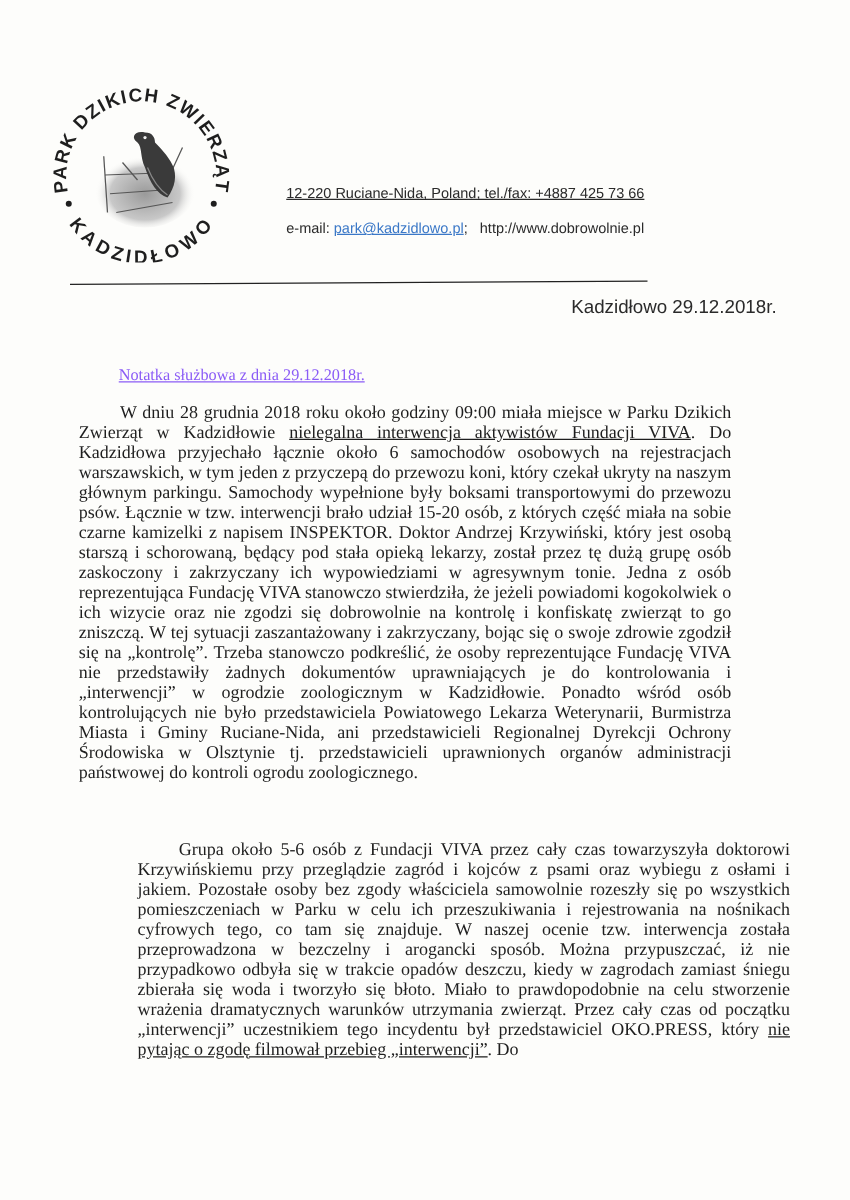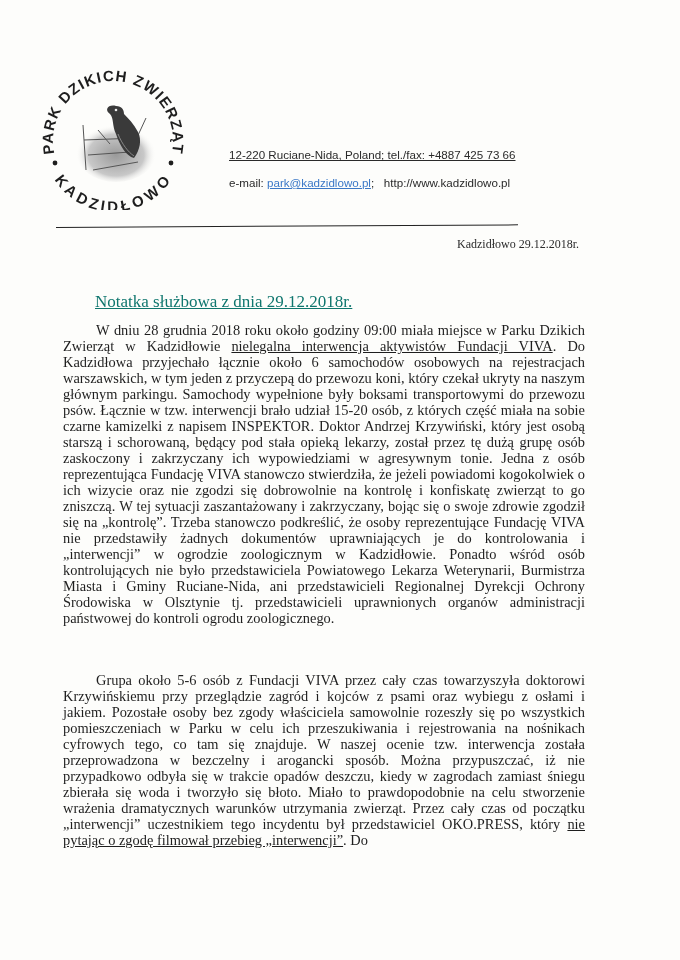--- a/index.html
+++ b/index.html
@@ -33,36 +33,36 @@
     .contact .email-link { color: #3b78c7; text-decoration: underline; text-align: right; }
     .contact .sep { white-space: pre; }
 
     .header-rule {
       position: absolute; left: 56px; top: 227px; width: 462px; height: 0;
       border-top: 1.6px solid #222; transform: rotate(-0.33deg); transform-origin: left center;
     }
 
     .place-date {
       position: absolute; left: 457px; top: 237px;
-      font-family: Liberation Serif, serif; font-size: 12px; color: #2a2a2a; white-space: nowrap;
+      font-family: Liberation Sans, sans-serif; font-size: 15px; color: #2a2a2a; white-space: nowrap;
     }
 
     .note-title {
       position: absolute; left: 95px; top: 292px;
-      font-size: 17px; text-decoration: underline; white-space: nowrap; color: #0f766e;
+      font-size: 13px; text-decoration: underline; white-space: nowrap; color: #8b5cf6;
     }
 
     .body-text {
       position: absolute; left: 63px; width: 522px;
       font-size: 14.4px; line-height: 16px; text-align: justify;
       color: #1e1e1e;
     }
     .body-text p { margin: 0; text-indent: 33px; }
     .para1 { top: 322px; }
-    .para2 { top: 672px; }
+    .para2 { top: 672px; margin-left: 47px; }
     .u { text-decoration: underline; }
   </style>
 </head>
 <body>
 
 <div class="page">
 
   <div class="logo">
     <svg viewBox="0 0 150 150">
       <defs>
@@ -96,21 +96,21 @@
       <text font-family="Liberation Sans, sans-serif" font-size="15" font-weight="bold" fill="#1e1e1e" letter-spacing="1.5">
         <textPath href="#arcBot" startOffset="50%" text-anchor="middle" dominant-baseline="hanging">KADZIDŁOWO</textPath>
       </text>
       <circle cx="17" cy="103" r="2.4" fill="#1e1e1e"></circle>
       <circle cx="133" cy="103" r="2.4" fill="#1e1e1e"></circle>
     </svg>
   </div>
 
   <div class="address">12-220 Ruciane-Nida, Poland;  tel./fax: +4887 425 73 66</div>
   <div class="contact">
-    <span>e-mail: </span><span class="email-link">park@kadzidlowo.pl</span><span class="sep">;   </span><span>http://www.kadzidlowo.pl</span>
+    <span>e-mail: </span><span class="email-link">park@kadzidlowo.pl</span><span class="sep">;   </span><span>http://www.dobrowolnie.pl</span>
   </div>
 
   <div class="header-rule"></div>
 
   <div class="place-date">Kadzidłowo  29.12.2018r.</div>
 
   <div class="note-title">Notatka służbowa z dnia 29.12.2018r.</div>
 
   <div class="body-text para1">
     <p><span>W dniu 28 grudnia 2018 roku około godziny 09:00 miała miejsce w Parku Dzikich Zwierząt w Kadzidłowie </span><span class="u">nielegalna interwencja aktywistów Fundacji VIVA</span><span>. Do Kadzidłowa przyjechało łącznie około 6 samochodów osobowych na rejestracjach warszawskich, w tym jeden z przyczepą do przewozu koni, który czekał ukryty na naszym głównym parkingu. Samochody wypełnione były boksami transportowymi do przewozu psów. Łącznie w tzw. interwencji brało udział 15-20 osób, z których część miała  na sobie czarne kamizelki z napisem INSPEKTOR. Doktor Andrzej Krzywiński, który jest osobą starszą i schorowaną, będący pod stała opieką lekarzy, został przez tę dużą grupę osób zaskoczony i zakrzyczany ich wypowiedziami w agresywnym tonie. Jedna z osób reprezentująca Fundację VIVA stanowczo stwierdziła, że jeżeli powiadomi kogokolwiek o ich wizycie oraz nie zgodzi się dobrowolnie na kontrolę i konfiskatę zwierząt to go zniszczą. W tej sytuacji zaszantażowany i zakrzyczany, bojąc się o swoje zdrowie zgodził się na „kontrolę”. Trzeba stanowczo podkreślić, że osoby reprezentujące Fundację VIVA nie przedstawiły żadnych dokumentów uprawniających je do kontrolowania i „interwencji” w ogrodzie zoologicznym w Kadzidłowie. Ponadto wśród osób kontrolujących nie było przedstawiciela Powiatowego Lekarza Weterynarii, Burmistrza Miasta i Gminy Ruciane-Nida, ani przedstawicieli Regionalnej Dyrekcji Ochrony Środowiska w Olsztynie tj.  przedstawicieli uprawnionych organów administracji państwowej do kontroli ogrodu zoologicznego.</span></p>

